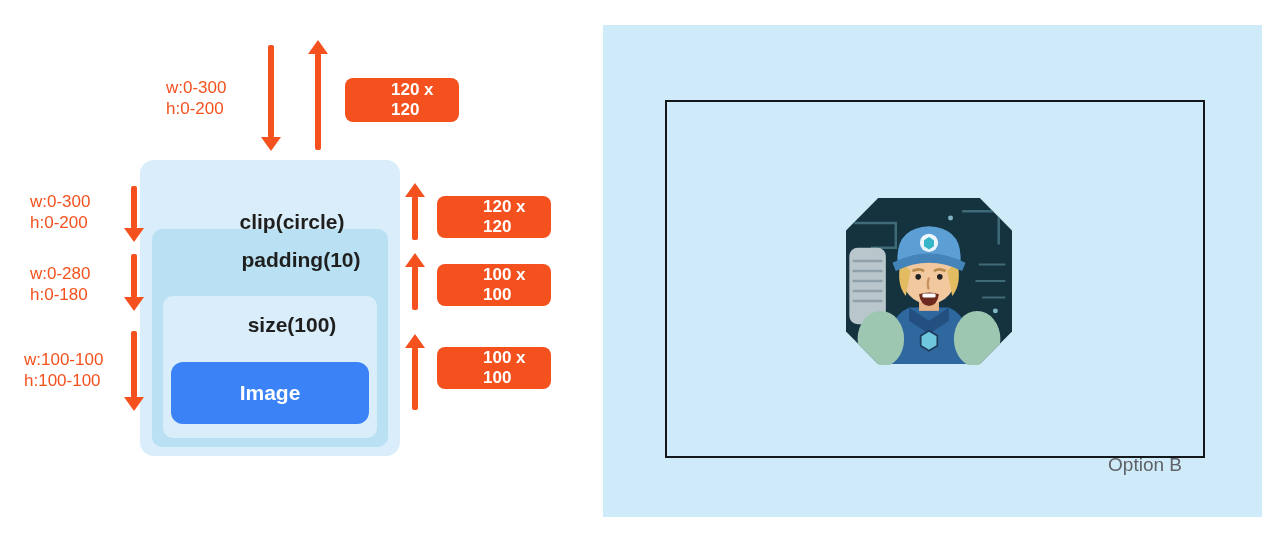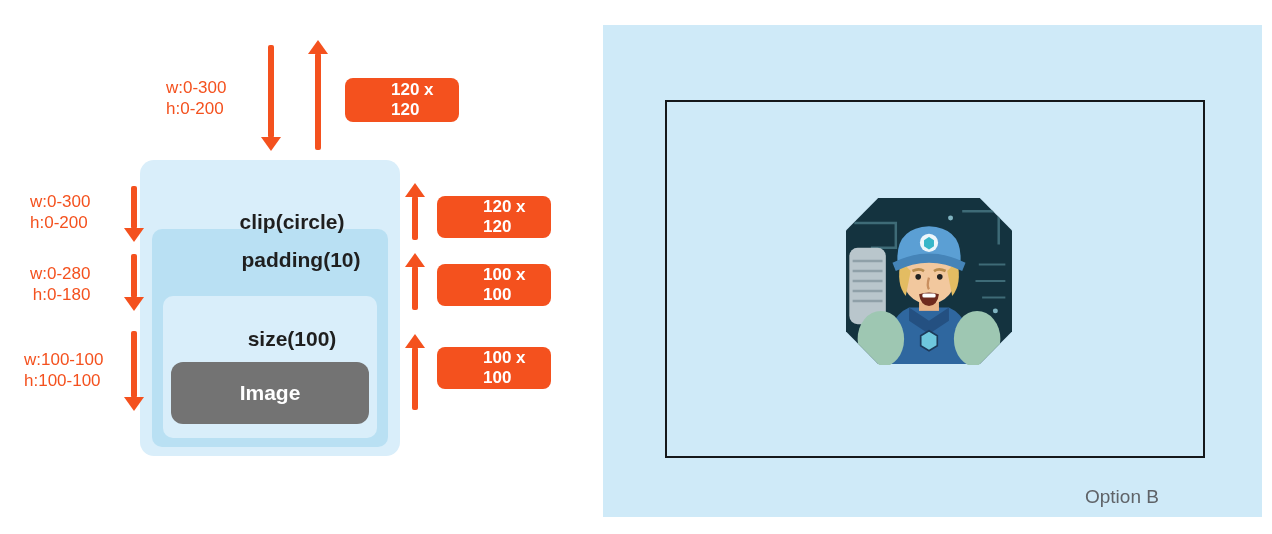--- a/index.html
+++ b/index.html
@@ -14,33 +14,33 @@
     height: 534px;
     background: #ffffff;
     overflow: hidden;
   }
 
   
   .nest-box { position: absolute; }
   .box-clip    { left: 140px; top: 160px; width: 260px; height: 296px; background: #D9EEFA; border-radius: 14px; }
   .box-padding { left: 152px; top: 229px; width: 236px; height: 218px; background: #B9E0F3; border-radius: 10px; }
   .box-size    { left: 163px; top: 296px; width: 214px; height: 142px; background: #D9EEFA; border-radius: 10px; }
-  .box-image   { left: 171px; top: 362px; width: 198px; height: 62px;  background: #737373; border-radius: 12px;
+  .box-image   { left: 171px; top: 362px; width: 198px; height: 62px;  background: #3b82f6; border-radius: 12px;
                  display: flex; align-items: center; justify-content: center; }
 
   .box-label {
     position: absolute;
     text-align: center;
     font-weight: bold;
     font-size: 21px;
     color: #1f1f1f;
   }
   .label-clip    { left: 140px; top: 185px; width: 304px; margin-top: 25px; }
   .label-padding { left: 152px; top: 248px; width: 236px; margin-left: 31px; }
-  .label-size    { left: 163px; top: 327px; width: 258px; }
+  .label-size    { left: 163px; top: 313px; width: 258px; }
   .label-image   { font-weight: bold; font-size: 21px; color: #ffffff; }
 
   
   .arrow {
     position: absolute;
     width: 6px;
     background: #F4511E;
     border-radius: 2px;
   }
   .arrow::after {
@@ -68,21 +68,21 @@
   .annot {
     position: absolute;
     color: #F4511E;
     font-weight: normal;
     font-size: 17px;
     line-height: 1.25;
     white-space: pre-line;
   }
   .annot-top { left: 166px; top: 77px; }
   .annot-l1  { left: 30px;  top: 191px; }
-  .annot-l2  { left: 30px;  top: 263px; text-align: right; }
+  .annot-l2  { left: 30px;  top: 263px; }
   .annot-l3  { left: 24px;  top: 349px; }
 
   
   .badge {
     position: absolute;
     background: #F4511E;
     color: #ffffff;
     font-weight: bold;
     font-size: 17px;
     display: flex;
@@ -113,23 +113,23 @@
   .clipped-image {
     position: absolute;
     left: 846px; top: 197px;
     width: 166px; height: 168px;
     clip-path: polygon(20% 0%, 80% 0%, 100% 20%, 100% 80%, 80% 100%, 20% 100%, 0% 80%, 0% 20%);
     overflow: hidden;
   }
   .clipped-image svg { display: block; width: 100%; height: 100%; }
   .preview-caption {
     position: absolute;
-    left: 1085px; top: 486px;
+    left: 1085px; top: 454px;
     width: 120px;
-    text-align: left;
+    text-align: center;
     font-size: 19px;
     color: #5f6368;
   }
 </style>
 </head>
 <body>
 
 <div class="canvas">
 
   <div class="nest-box box-clip"></div>

